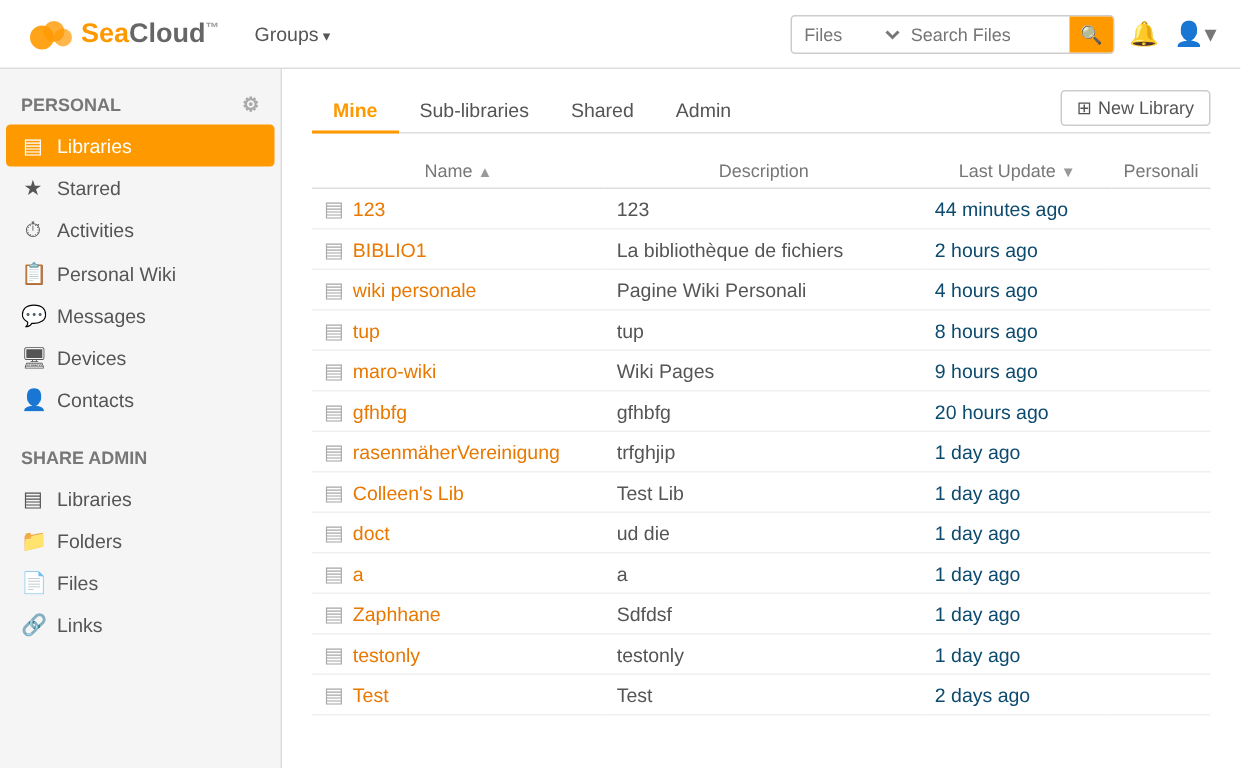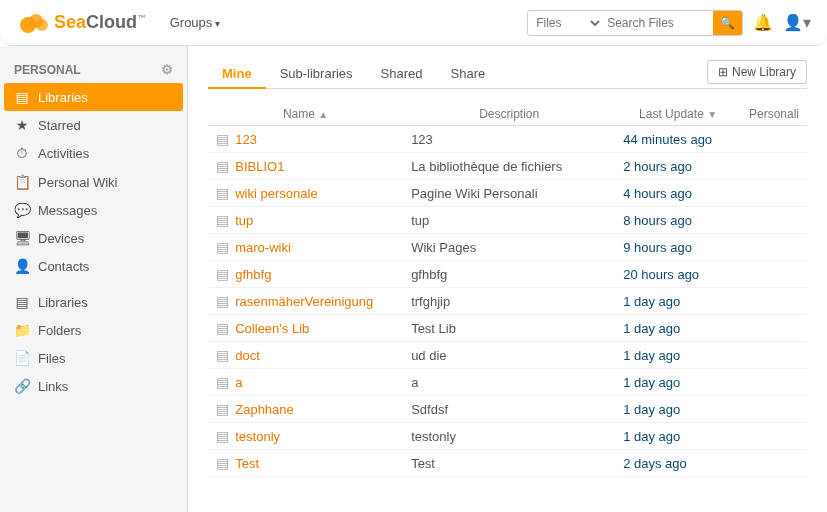--- a/index.html
+++ b/index.html
@@ -7,21 +7,20 @@
 
     
     .header {
       background: #fff;
       border-bottom: 1px solid #ddd;
       height: 46px;
       display: flex;
       align-items: center;
       padding: 0 16px;
       gap: 20px;
-      border-radius: 12px;
     }
     .logo {
       display: flex;
       align-items: center;
       gap: 6px;
       text-decoration: none;
     }
     .logo-icon {
       width: 32px;
       height: 32px;
@@ -301,20 +300,23 @@
       <span class="si-icon">🖥</span>
       <span>Devices</span>
     </a>
     <a class="sidebar-item" href="#">
       <span class="si-icon">👤</span>
       <span>Contacts</span>
     </a>
 
     <div class="sidebar-divider"></div>
 
+    <div class="sidebar-section-title share-section">
+      <span>Share Admin</span>
+    </div>
 
     <a class="sidebar-item" href="#">
       <span class="si-icon">▤</span>
       <span>Libraries</span>
     </a>
     <a class="sidebar-item" href="#">
       <span class="si-icon">📁</span>
       <span>Folders</span>
     </a>
     <a class="sidebar-item" href="#">
@@ -326,21 +328,21 @@
       <span>Links</span>
     </a>
   </aside>
 
   <main class="main-content">
 
     <div class="tabs">
       <div class="tab active">Mine</div>
       <div class="tab">Sub-libraries</div>
       <div class="tab">Shared</div>
-      <div class="tab">Share</div>
+      <div class="tab">Admin</div>
       <div class="tab-actions">
         <button class="new-lib-btn">
           <span>⊞</span>
           <span>New Library</span>
         </button>
       </div>
     </div>
 
     <table class="lib-table">
       <thead>

